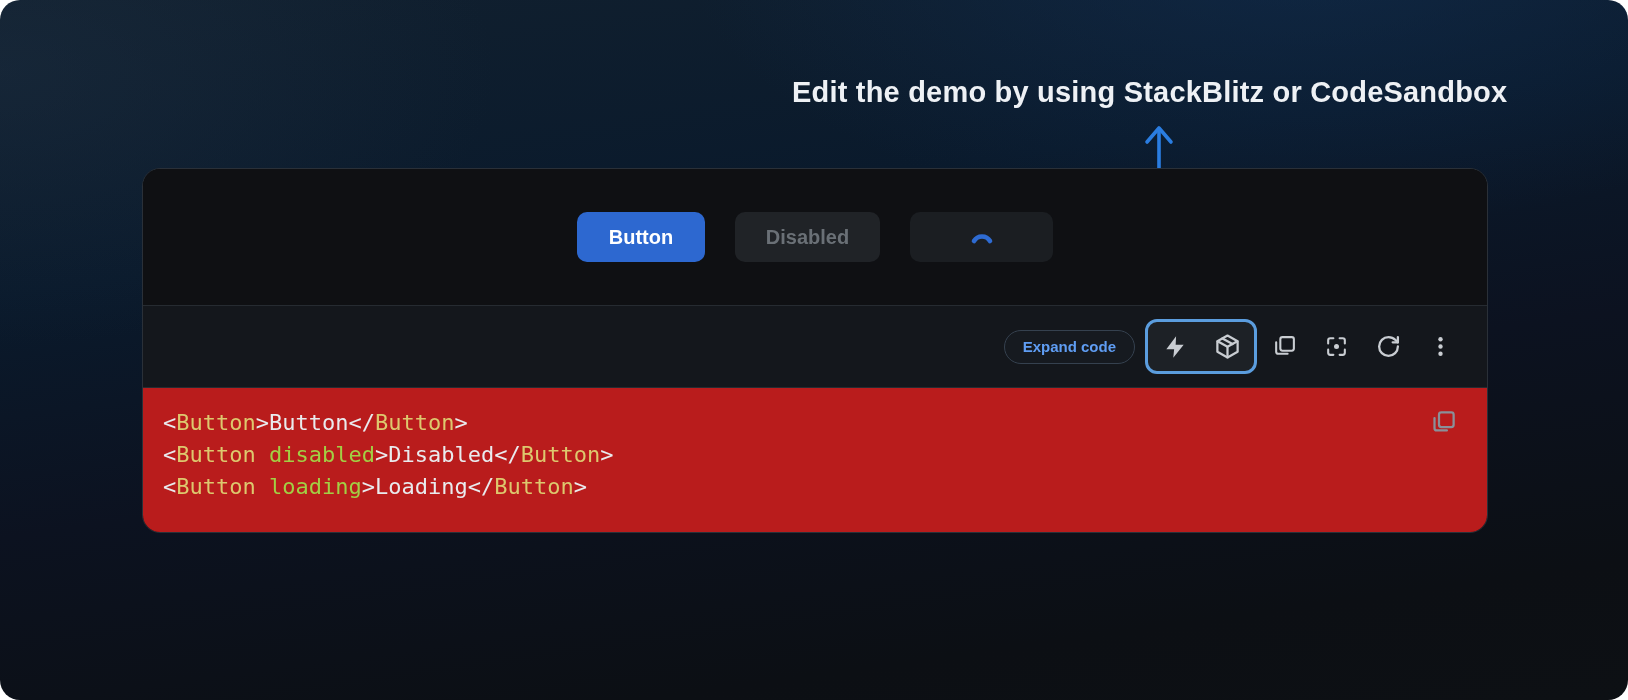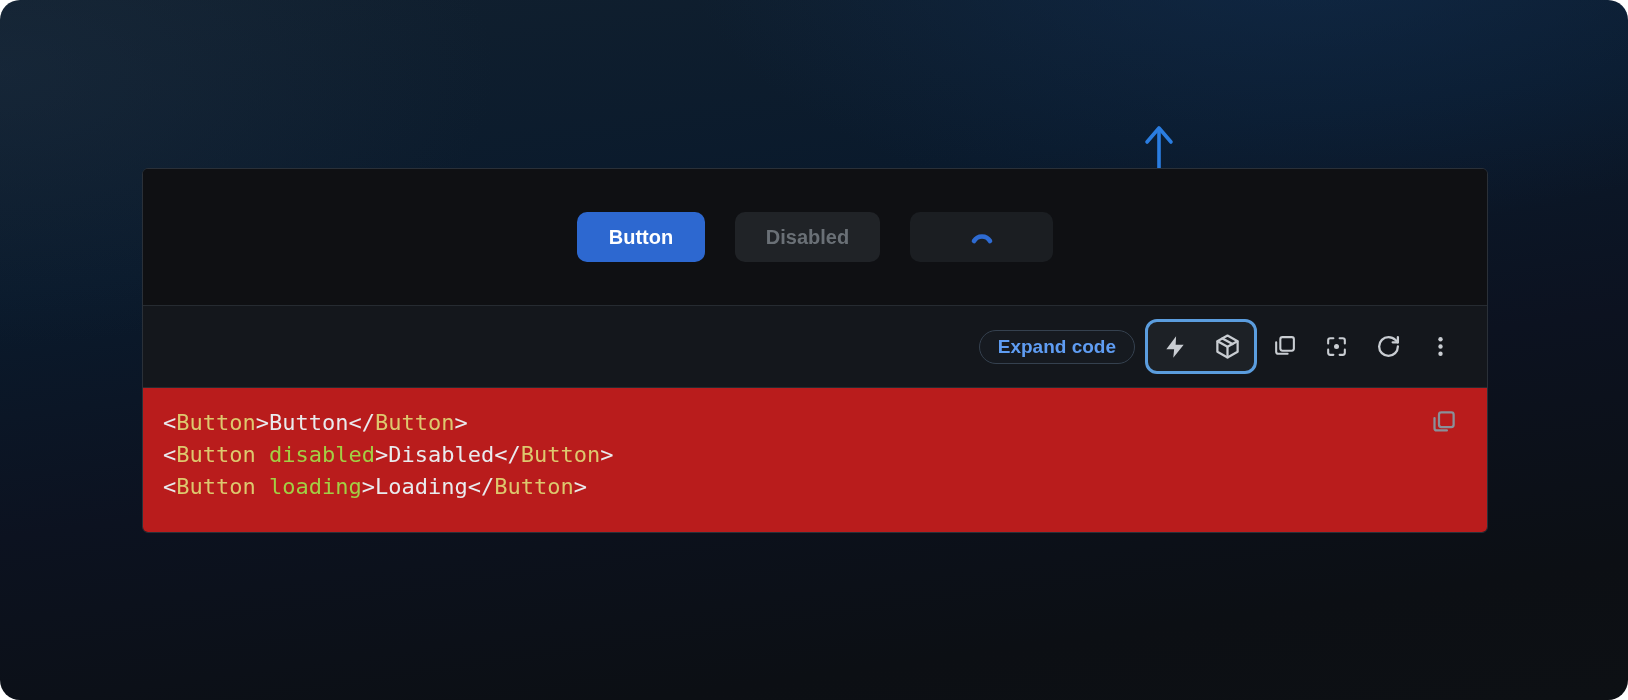--- a/index.html
+++ b/index.html
@@ -13,21 +13,21 @@
   }
   .annotation{
     position:absolute; left:792px; top:76px; margin:0;
     font-size:29px; font-weight:700; color:#eef1f5; letter-spacing:.2px; white-space:nowrap;
   }
   .arrow-overlay{ position:absolute; inset:0; pointer-events:none; }
 
   
   .card{
     position:absolute; left:142px; top:168px; width:1346px; height:365px;
-    border:1px solid #2a3038; border-radius:6px; overflow:hidden;
+    border:1px solid #2a3038; border-radius:18px; overflow:hidden;
     display:flex; flex-direction:column; background:#0f1013;
   }
   .demo-area{
     height:137px; flex:0 0 137px; background:#0f1013; border-bottom:1px solid #262b31;
     display:flex; align-items:center; justify-content:center; gap:30px;
   }
   .btn{
     height:50px; border:none; border-radius:10px; cursor:pointer;
     font-family:"Liberation Sans", sans-serif; font-size:20px; font-weight:600;
     display:flex; align-items:center; justify-content:center;
@@ -38,21 +38,21 @@
   .spinner{ display:block; }
 
   
   .toolbar{
     height:82px; flex:0 0 82px; background:#14171c; border-bottom:1px solid #262b31;
     display:flex; align-items:center; justify-content:flex-end; padding-right:24px;
   }
   .expand-pill{
     height:34px; padding:12px 18px; border-radius:17px; margin-right:10px;
     background:#161a20; border:1px solid #35414f; color:#5f9df3;
-    font-family:"Liberation Sans", sans-serif; font-size:19px; font-weight:600; cursor:pointer;
+    font-family:"Liberation Sans", sans-serif; font-size:15px; font-weight:600; cursor:pointer;
     display:flex; align-items:center;
   }
   .sandbox-box{
     height:55px; width:112px; margin-right:4px; border-radius:12px;
     border:3px solid #5b9dde; background:#1d2126;
     display:flex; align-items:center; justify-content:center;
   }
   .icon-btn{
     width:48px; height:48px; background:transparent; border:none; cursor:pointer;
     display:flex; align-items:center; justify-content:center; color:#c9cdd2; padding:0;
@@ -78,20 +78,21 @@
     position:absolute; top:14px; right:24px; width:40px; height:40px;
     background:transparent; border:none; cursor:pointer; color:#8a9099;
     display:flex; align-items:center; justify-content:center; padding:0;
   }
 </style>
 </head>
 <body>
 
 <div class="stage">
 
+  <h1 class="annotation">Edit the demo by using StackBlitz or CodeSandbox</h1>
 
   <svg class="arrow-overlay" width="1628" height="700" viewBox="0 0 1628 700" xmlns="http://www.w3.org/2000/svg">
     <g stroke="#2a7de1" stroke-width="3.6" fill="none" stroke-linecap="round" stroke-linejoin="round">
       <polyline points="1147,142 1159,128 1171,142"></polyline>
       <path d="M1159 131 L1159 196 C1159 219 1166 225 1187 225 C1208 225 1215 231 1215 252 L1215 290"></path>
       <circle cx="1215" cy="300" r="7.5"></circle>
     </g>
   </svg>
 
   <div class="card">

